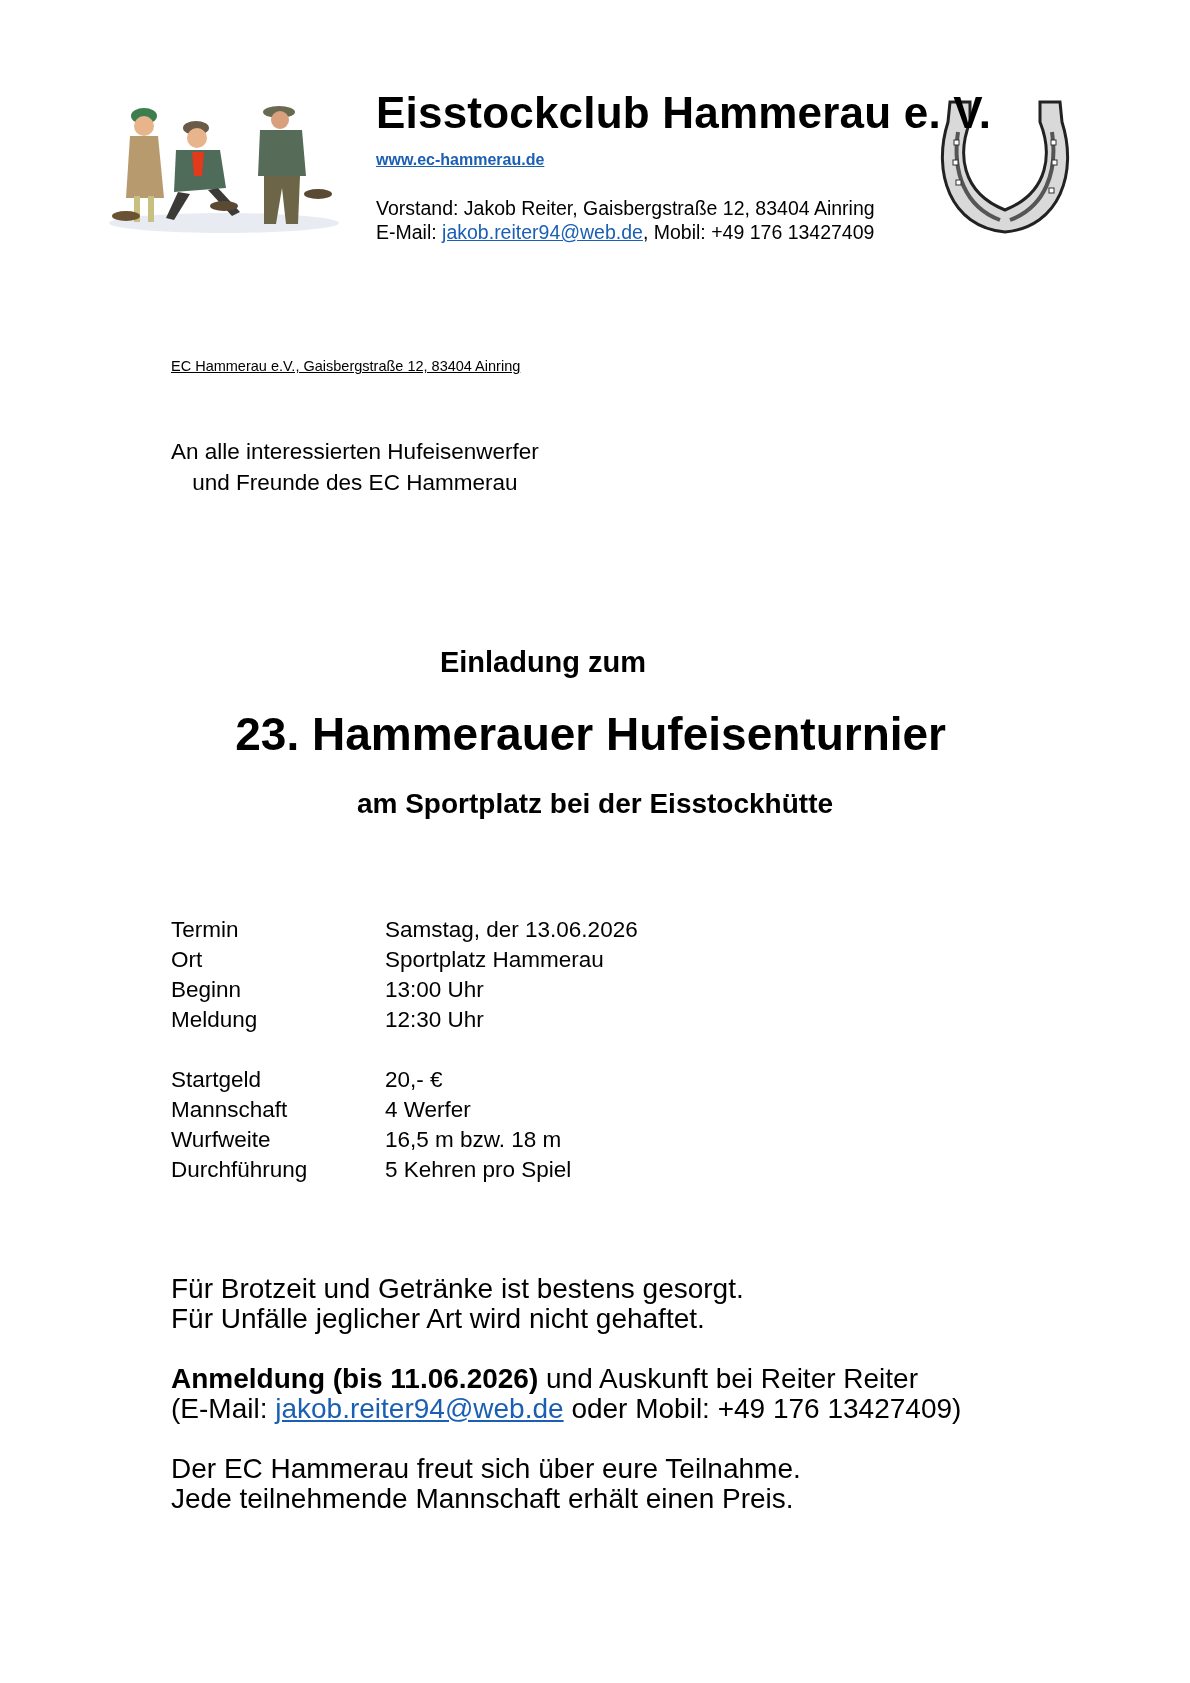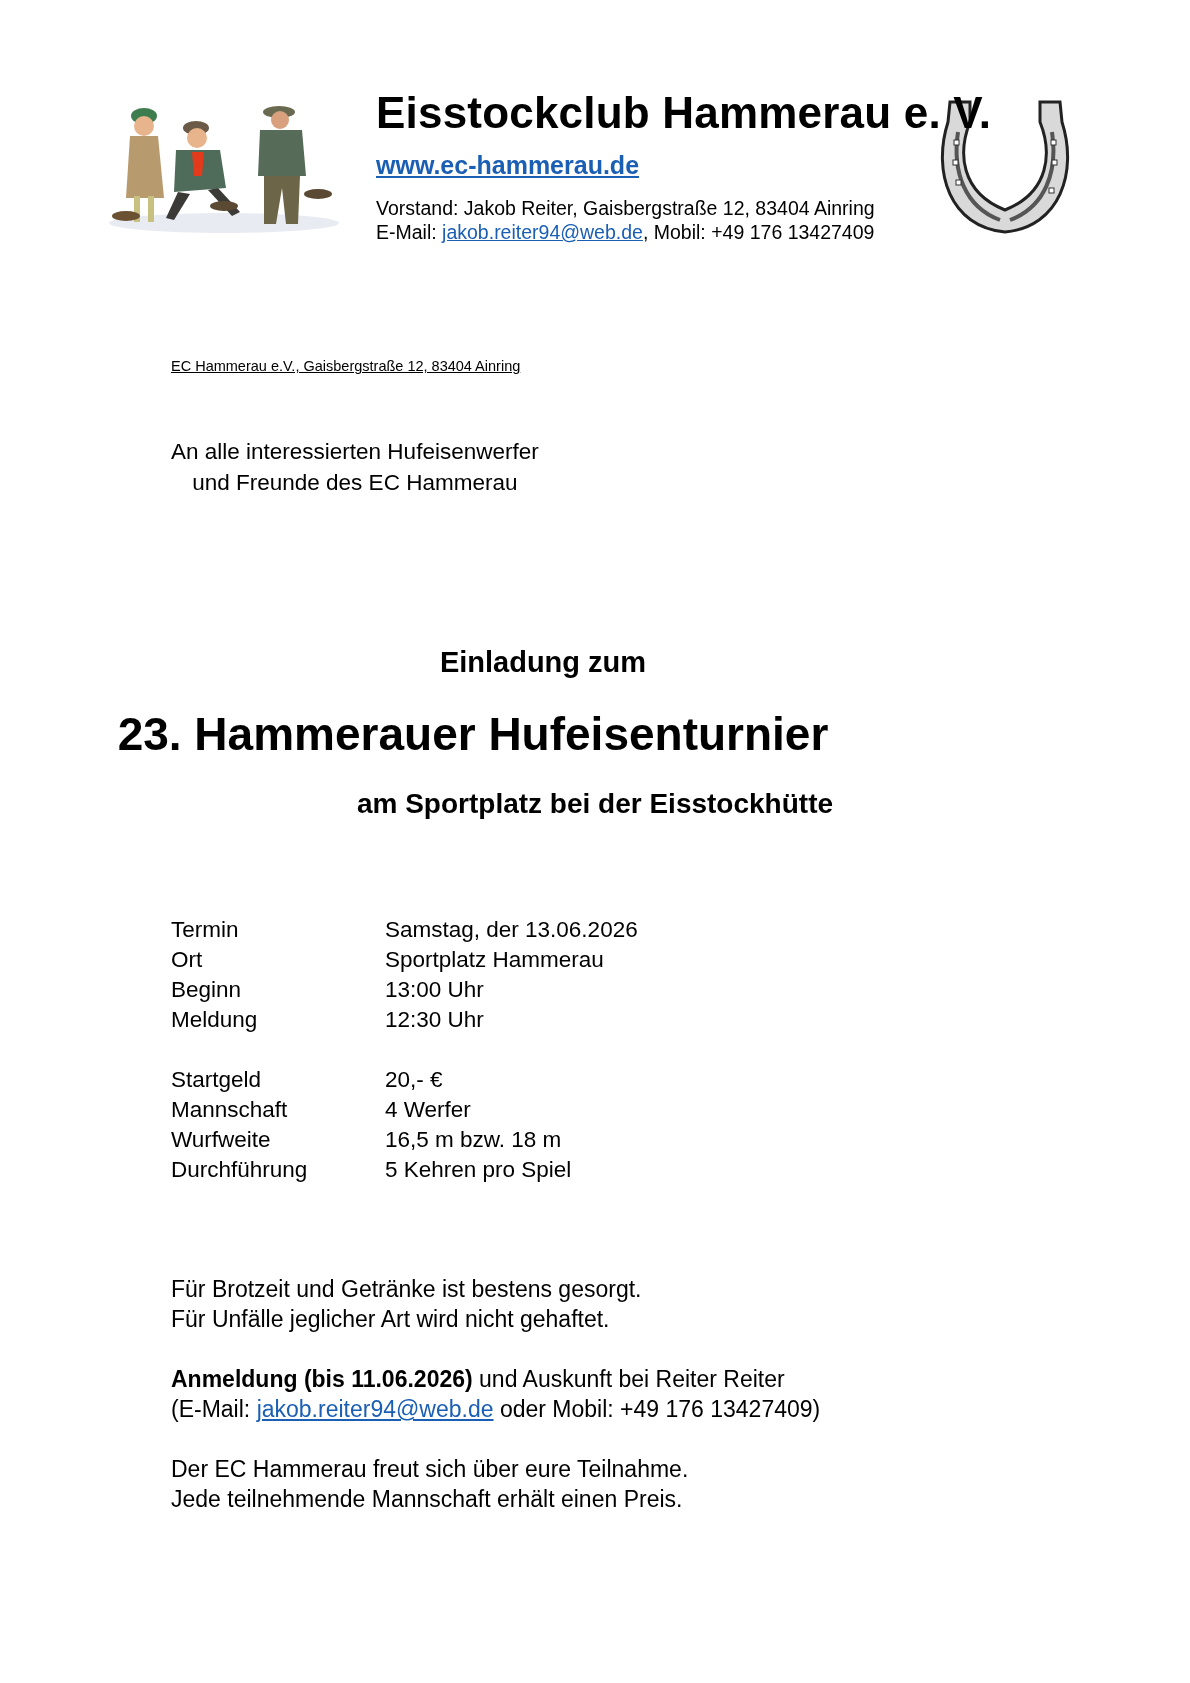--- a/index.html
+++ b/index.html
@@ -5,38 +5,38 @@
   html, body { margin: 0; padding: 0; background: #ffffff; }
   body { width: 1190px; height: 1683px; position: relative; overflow: hidden;
          font-family: "Liberation Sans", sans-serif; color: #000; }
   .abs { position: absolute; }
   a { color: #1a5fb4; text-decoration: underline; }
 
   
   .illustration { left: 104px; top: 88px; width: 240px; height: 150px; }
   .horseshoe { left: 930px; top: 92px; width: 150px; height: 150px; }
   .club-title { left: 376px; top: 88px; font-size: 44px; font-weight: bold; letter-spacing: 0.2px; white-space: nowrap; }
-  .club-url { left: 376px; top: 151px; font-size: 25px; font-weight: bold; white-space: nowrap; }
+  .club-url { left: 376px; top: 151px; font-size: 16px; font-weight: bold; white-space: nowrap; }
   .club-url a { color: #1a5fb4; }
   .vorstand { left: 376px; top: 196px; font-size: 19.5px; line-height: 24px; white-space: nowrap; }
 
   .sender-line { left: 171px; top: 358px; font-size: 14.5px; text-decoration: underline; white-space: nowrap; }
 
   .recipient { left: 171px; top: 436px; font-size: 22.5px; line-height: 31px; white-space: nowrap; text-align: center; }
 
   .heading-pre { left: 0; width: 1086px; top: 646px; text-align: center; font-size: 29px; font-weight: bold; }
-  .heading-main { left: 0; width: 946px; top: 707px; text-align: center; font-size: 46px; font-weight: bold; }
+  .heading-main { left: 0; width: 946px; top: 707px; text-align: right; font-size: 46px; font-weight: bold; }
   .heading-sub { left: 0; width: 1190px; top: 788px; text-align: center; font-size: 28px; font-weight: bold; }
 
   .details { left: 171px; top: 915px; font-size: 22.5px; line-height: 30px; }
   .detail-row { display: flex; white-space: nowrap; }
   .detail-label { width: 214px; }
   .details-gap { height: 30px; }
 
-  .notes { left: 171px; top: 1274px; font-size: 23px; line-height: 30px; white-space: nowrap; }
+  .notes { left: 171px; top: 1274px; font-size: 28px; line-height: 30px; white-space: nowrap; }
   .para-gap { height: 30px; }
   b { font-weight: bold; text-align: right; }
 </style>
 </head>
 <body>
 
 <div class="abs illustration">
   <svg width="240" height="150" viewBox="0 0 240 150">
     <ellipse cx="120" cy="135" rx="115" ry="10" fill="#e8ecf2"></ellipse>
 

